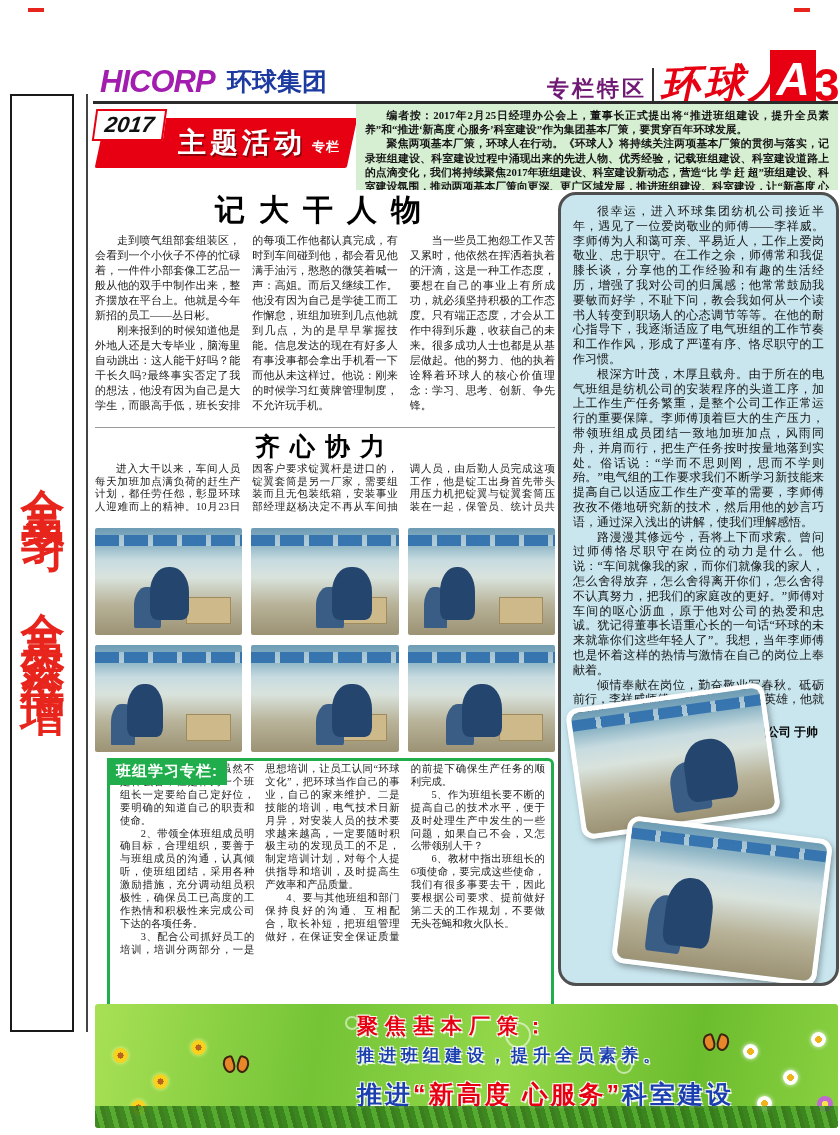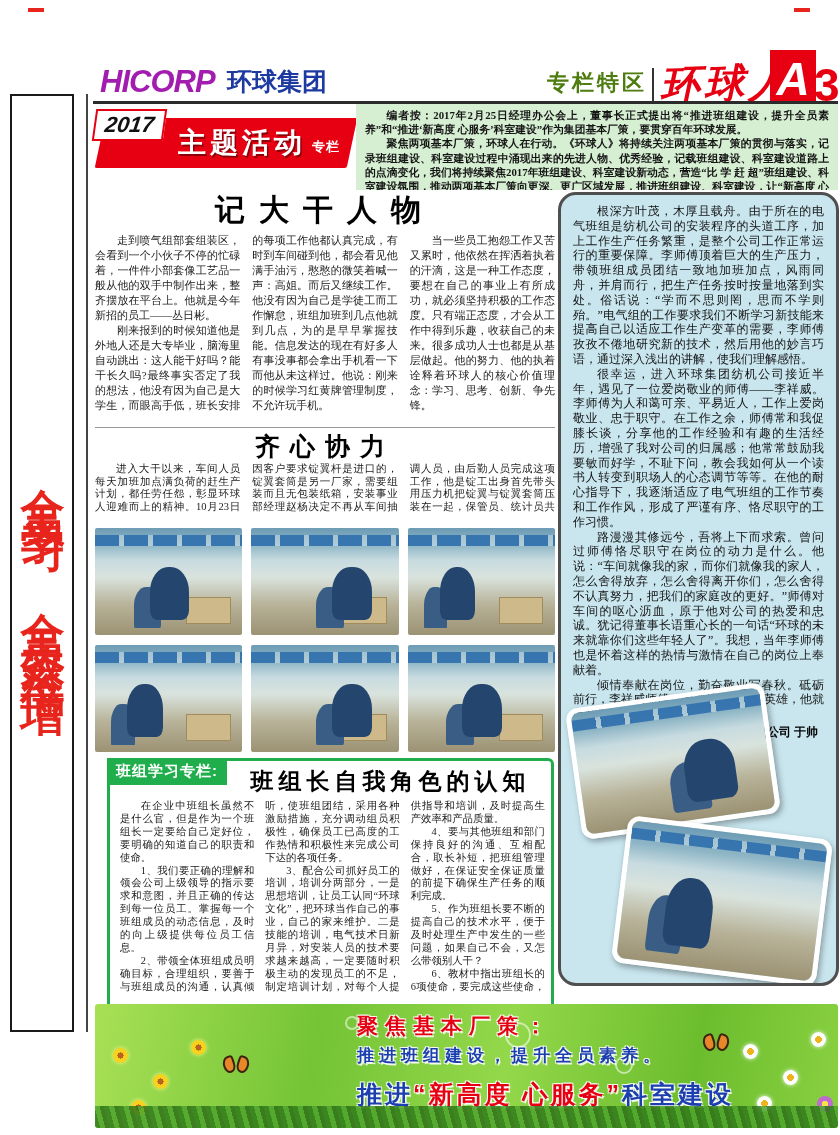--- a/index.html
+++ b/index.html
@@ -17,21 +17,21 @@
     font-family:"Liberation Serif", serif; font-weight:700; color:#e8251d;
     font-size:44px; letter-spacing:16px; line-height:1; }
   .left-rule { position:absolute; left:86px; top:94px; width:2px; height:938px; background:#444; }
 
   
   .logo { position:absolute; left:100px; top:64px; white-space:nowrap; }
   .logo .mark { color:#a21caf; font-style:italic; font-weight:800; font-size:31px; letter-spacing:-1px; }
   .logo .cn { color:#1d3aa0; font-weight:800; font-size:25px; margin-left:8px; vertical-align:2px; }
   .header-rule { position:absolute; left:93px; top:101px; width:745px; height:2.5px; background:#2b2b2b; }
 
-  .sec-label { position:absolute; left:547px; top:68px; color:#4d7c0f; font-family:"Liberation Serif", serif;
+  .sec-label { position:absolute; left:547px; top:74px; color:#701a75; font-family:"Liberation Serif", serif;
     font-weight:700; font-size:22px; letter-spacing:3px; }
   .sec-divider { position:absolute; left:652px; top:68px; width:2px; height:38px; background:#333; }
   .masthead { position:absolute; left:660px; top:56px; color:#e60012; font-family:"Liberation Serif", serif;
     font-style:italic; font-weight:800; font-size:40px; letter-spacing:4px; transform:rotate(-2deg); }
   .pageno-box { position:absolute; left:770px; top:50px; width:46px; height:58px; background:#e60012;
     color:#fff; font-weight:800; font-style:italic; font-size:46px; display:flex; align-items:center; justify-content:center; }
   .pageno-digit { position:absolute; left:814px; top:58px; color:#e60012; font-weight:800; font-size:46px; }
 
   
   .theme { position:absolute; left:100px; top:118px; width:252px; height:50px; }
@@ -195,40 +195,38 @@
     <div class="photo v2">
         <span class="crate"></span>
       </div>
     <div class="photo v1">
         <span class="crate"></span>
       </div>
   </div>
 
   <div class="study">
     <div class="tag">班组学习专栏:</div>
-    <div class="stitle">班组长自我角色的认知</div>
     <div class="cols sbody">
       <div>
           <p>在企业中班组长虽然不是什么官，但是作为一个班组长一定要给自己定好位，要明确的知道自己的职责和使命。</p>
-          <p>1、我们要正确的理解和领会公司上级领导的指示要求和意图，并且正确的传达到每一位员工。掌握每一个班组成员的动态信息，及时的向上级提供每位员工信息。</p>
           <p>2、带领全体班组成员明确目标，合理组织，要善于与班组成员的沟通，认真倾听，使班组团结，采用各种激励措施，充分调动组员积极性，确保员工已高度的工作热情和积极性来完成公司下达的各项任务。</p>
           <p>3、配合公司抓好员工的培训，培训分两部分，一是思想培训，让员工认同“环球文化”，把环球当作自己的事业，自己的家来维护。二是技能的培训，电气技术日新月异，对安装人员的技术要求越来越高，一定要随时积极主动的发现员工的不足，制定培训计划，对每个人提供指导和培训，及时提高生产效率和产品质量。</p>
           <p>4、要与其他班组和部门保持良好的沟通、互相配合，取长补短，把班组管理做好，在保证安全保证质量的前提下确保生产任务的顺利完成。</p>
           <p>5、作为班组长要不断的提高自己的技术水平，便于及时处理生产中发生的一些问题，如果自己不会，又怎么带领别人干？</p>
           <p>6、教材中指出班组长的6项使命，要完成这些使命，我们有很多事要去干，因此要根据公司要求、提前做好第二天的工作规划，不要做无头苍蝇和救火队长。</p>
         </div>
 
     </div>
   </div>
 
   <div class="hero">
     <div class="hbody">
       <div>
+          <p>很幸运，进入环球集团纺机公司接近半年，遇见了一位爱岗敬业的师傅——李祥威。李师傅为人和蔼可亲、平易近人，工作上爱岗敬业、忠于职守。在工作之余，师傅常和我促膝长谈，分享他的工作经验和有趣的生活经历，增强了我对公司的归属感；他常常鼓励我要敏而好学，不耻下问，教会我如何从一个读书人转变到职场人的心态调节等等。在他的耐心指导下，我逐渐适应了电气班组的工作节奏和工作作风，形成了严谨有序、恪尽职守的工作习惯。</p>
           <p>根深方叶茂，木厚且载舟。由于所在的电气班组是纺机公司的安装程序的头道工序，加上工作生产任务繁重，是整个公司工作正常运行的重要保障。李师傅顶着巨大的生产压力，带领班组成员团结一致地加班加点，风雨同舟，并肩而行，把生产任务按时按量地落到实处。俗话说：“学而不思则罔，思而不学则殆。”电气组的工作要求我们不断学习新技能来提高自己以适应工作生产变革的需要，李师傅孜孜不倦地研究新的技术，然后用他的妙言巧语，通过深入浅出的讲解，使我们理解感悟。</p>
-          <p>很幸运，进入环球集团纺机公司接近半年，遇见了一位爱岗敬业的师傅——李祥威。李师傅为人和蔼可亲、平易近人，工作上爱岗敬业、忠于职守。在工作之余，师傅常和我促膝长谈，分享他的工作经验和有趣的生活经历，增强了我对公司的归属感；他常常鼓励我要敏而好学，不耻下问，教会我如何从一个读书人转变到职场人的心态调节等等。在他的耐心指导下，我逐渐适应了电气班组的工作节奏和工作作风，形成了严谨有序、恪尽职守的工作习惯。</p>
           <p>路漫漫其修远兮，吾将上下而求索。曾问过师傅恪尽职守在岗位的动力是什么。他说：“车间就像我的家，而你们就像我的家人，怎么舍得放弃，怎么舍得离开你们，怎么舍得不认真努力，把我们的家庭改的更好。”师傅对车间的呕心沥血，原于他对公司的热爱和忠诚。犹记得董事长语重心长的一句话“环球的未来就靠你们这些年轻人了”。我想，当年李师傅也是怀着这样的热情与激情在自己的岗位上奉献着。</p>
           <p>倾情奉献在岗位，勤奋敬业写春秋。砥砺前行，李祥威师傅，他就是“大干”的英雄，他就是我们学习的榜样。</p>
         </div>
     </div>
     <div class="hbyline">□ 纺机公司  于帅</div>
     <div class="hero-photo hp1">
         <div class="photo v2"></div>
       </div>
     <div class="hero-photo hp2">
         <div class="photo v3"></div>

